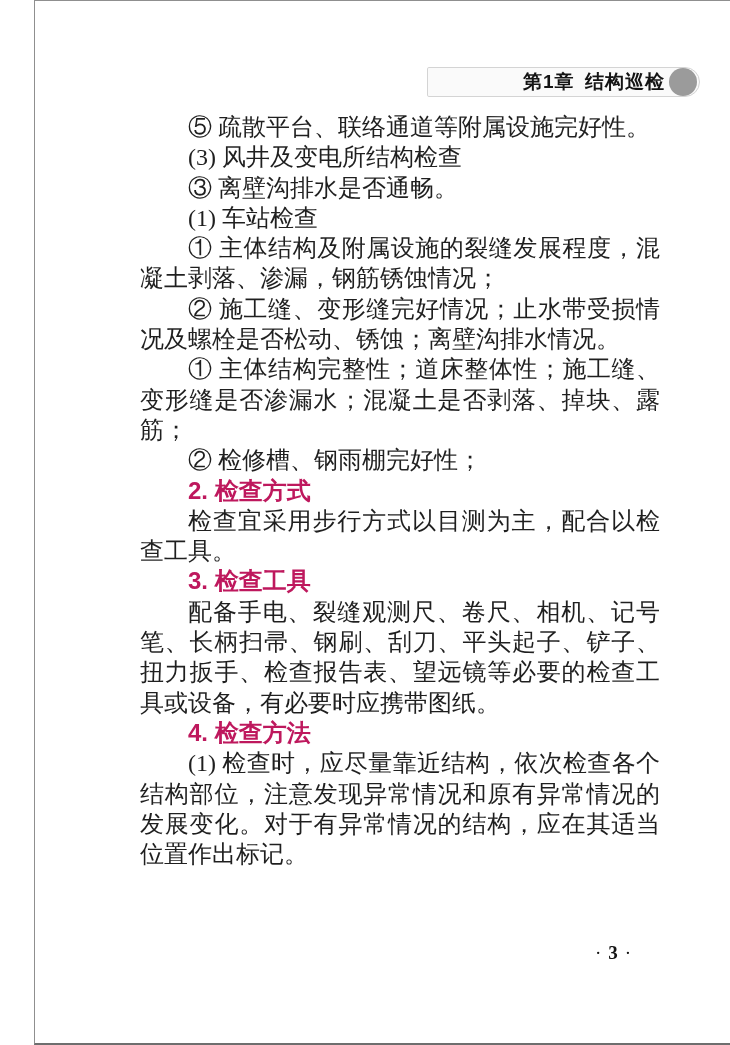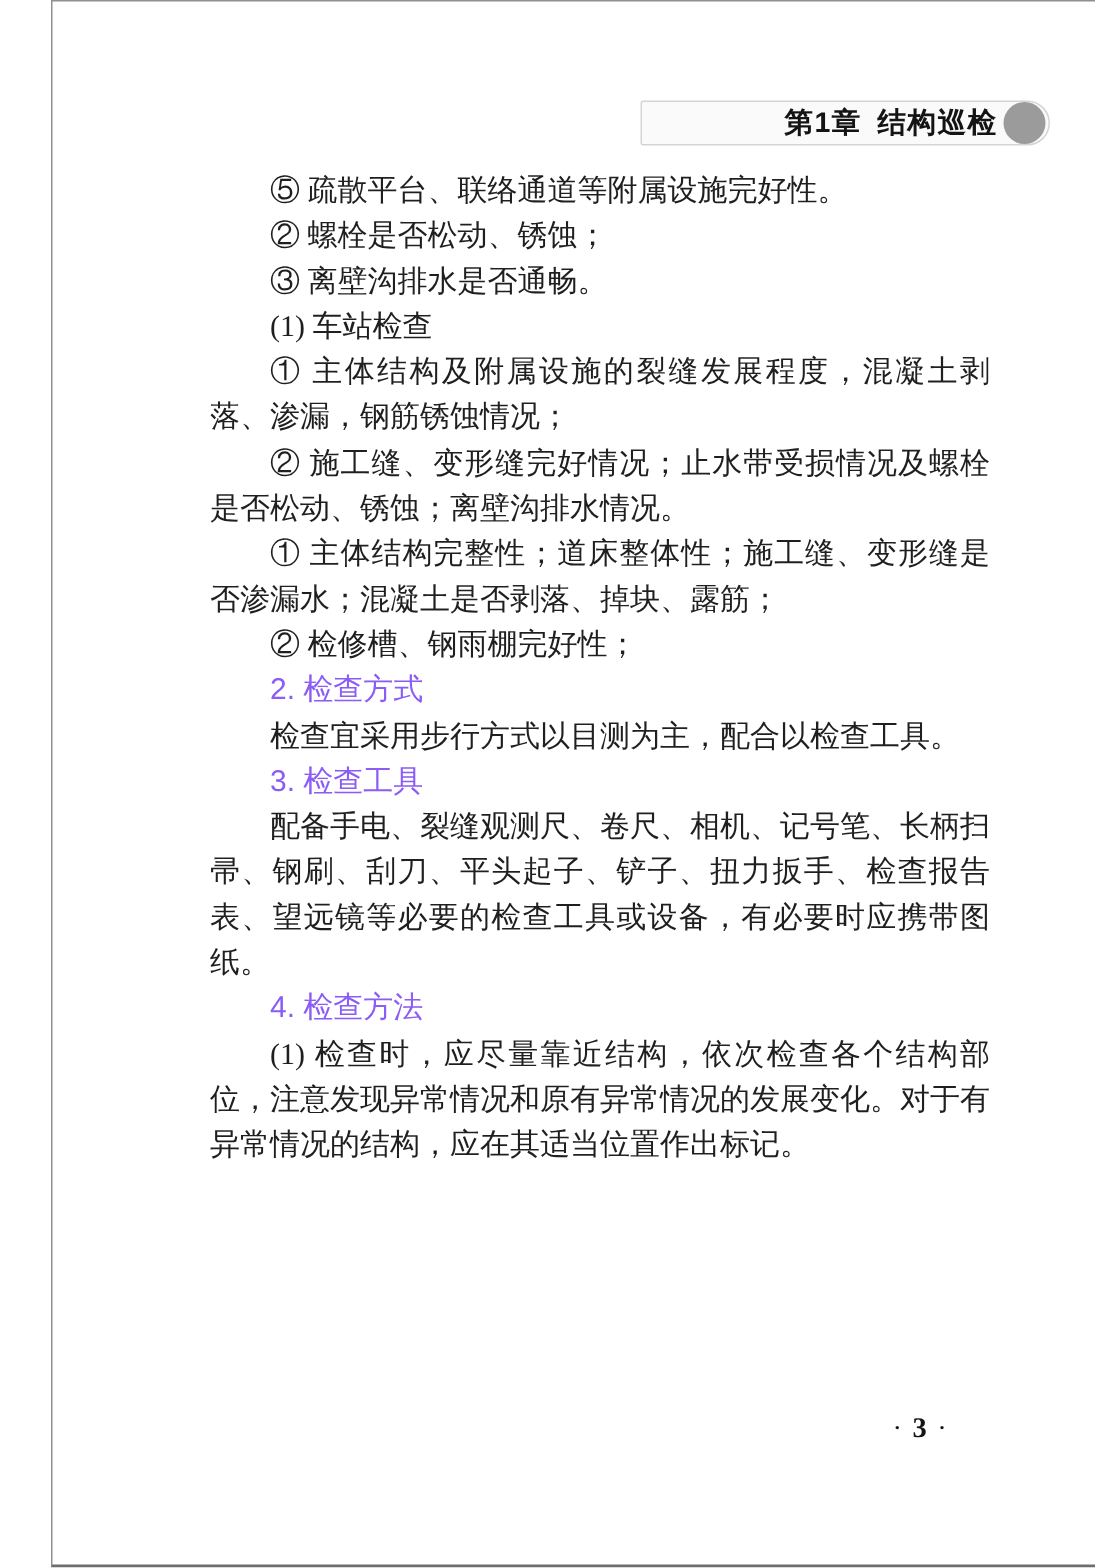--- a/index.html
+++ b/index.html
@@ -51,33 +51,33 @@
     width: 28px;
     height: 28px;
     border-radius: 50%;
     background: var(--header_circle);
   }
   .body-text {
     position: absolute;
     left: 105px;
     top: 111px;
     width: 520px;
-    font-size: 20px;
+    font-size: 24px;
     line-height: 30.3px;
     text-align: justify;
   }
   .para {
     text-indent: 2em;
     margin: 0;
   }
   .para.heading {
     font-family: "Liberation Sans", "DejaVu Sans", sans-serif;
-    font-weight: 400;
+    font-weight: 700;
     text-align: left;
-    color: #8b5cf6;
+    color: #be185d;
   }
   .page-number {
     position: absolute;
     left: 545px;
     top: 941px;
     width: 66px;
     text-align: center;
     font-size: 19px;
     font-weight: 700;
     color: #141414;
@@ -92,21 +92,21 @@
 <div class="page">
 
   <div class="header-bar">
     <span class="chapter-label">第1章</span>
     <span class="chapter-title">结构巡检</span>
     <span class="header-circle"></span>
   </div>
 
   <div class="body-text">
       <p class="para body">⑤ 疏散平台、联络通道等附属设施完好性。</p>
-      <p class="para body">② 螺栓是否松动、锈蚀；</p>
+      <p class="para body">(3) 风井及变电所结构检查</p>
       <p class="para body">③ 离壁沟排水是否通畅。</p>
       <p class="para body">(1) 车站检查</p>
       <p class="para body">① 主体结构及附属设施的裂缝发展程度，混凝土剥落、渗漏，钢筋锈蚀情况；</p>
       <p class="para body">② 施工缝、变形缝完好情况；止水带受损情况及螺栓是否松动、锈蚀；离壁沟排水情况。</p>
       <p class="para body">① 主体结构完整性；道床整体性；施工缝、变形缝是否渗漏水；混凝土是否剥落、掉块、露筋；</p>
       <p class="para body">② 检修槽、钢雨棚完好性；</p>
       <p class="para heading">2. 检查方式</p>
       <p class="para body">检查宜采用步行方式以目测为主，配合以检查工具。</p>
       <p class="para heading">3. 检查工具</p>
       <p class="para body">配备手电、裂缝观测尺、卷尺、相机、记号笔、长柄扫帚、钢刷、刮刀、平头起子、铲子、扭力扳手、检查报告表、望远镜等必要的检查工具或设备，有必要时应携带图纸。</p>

